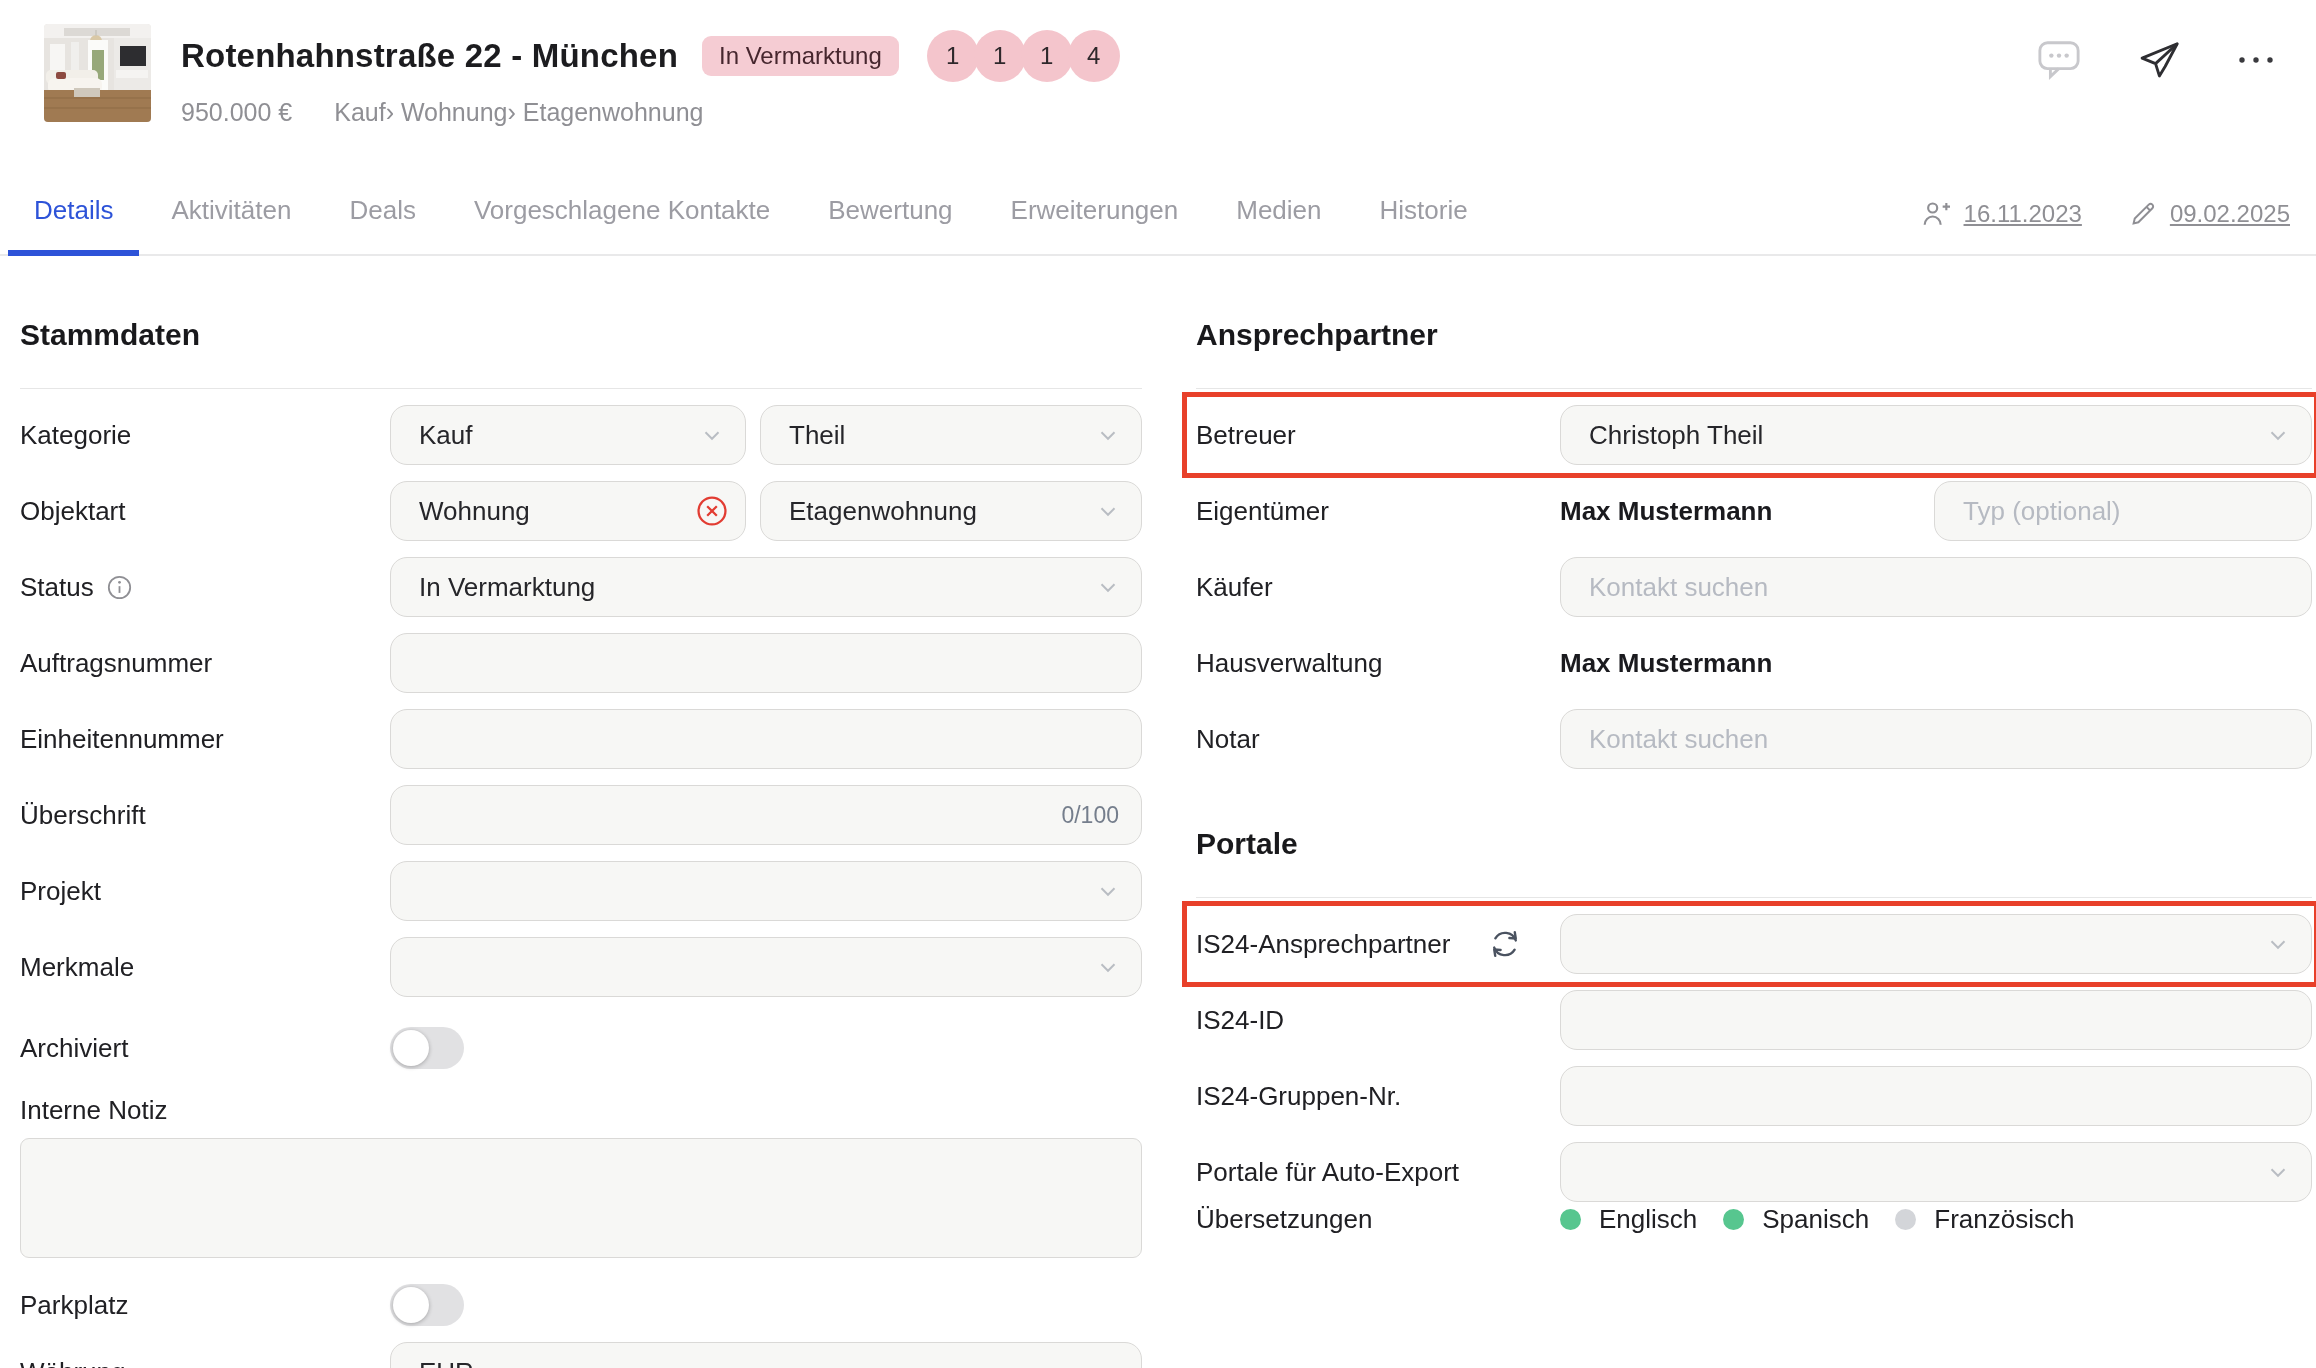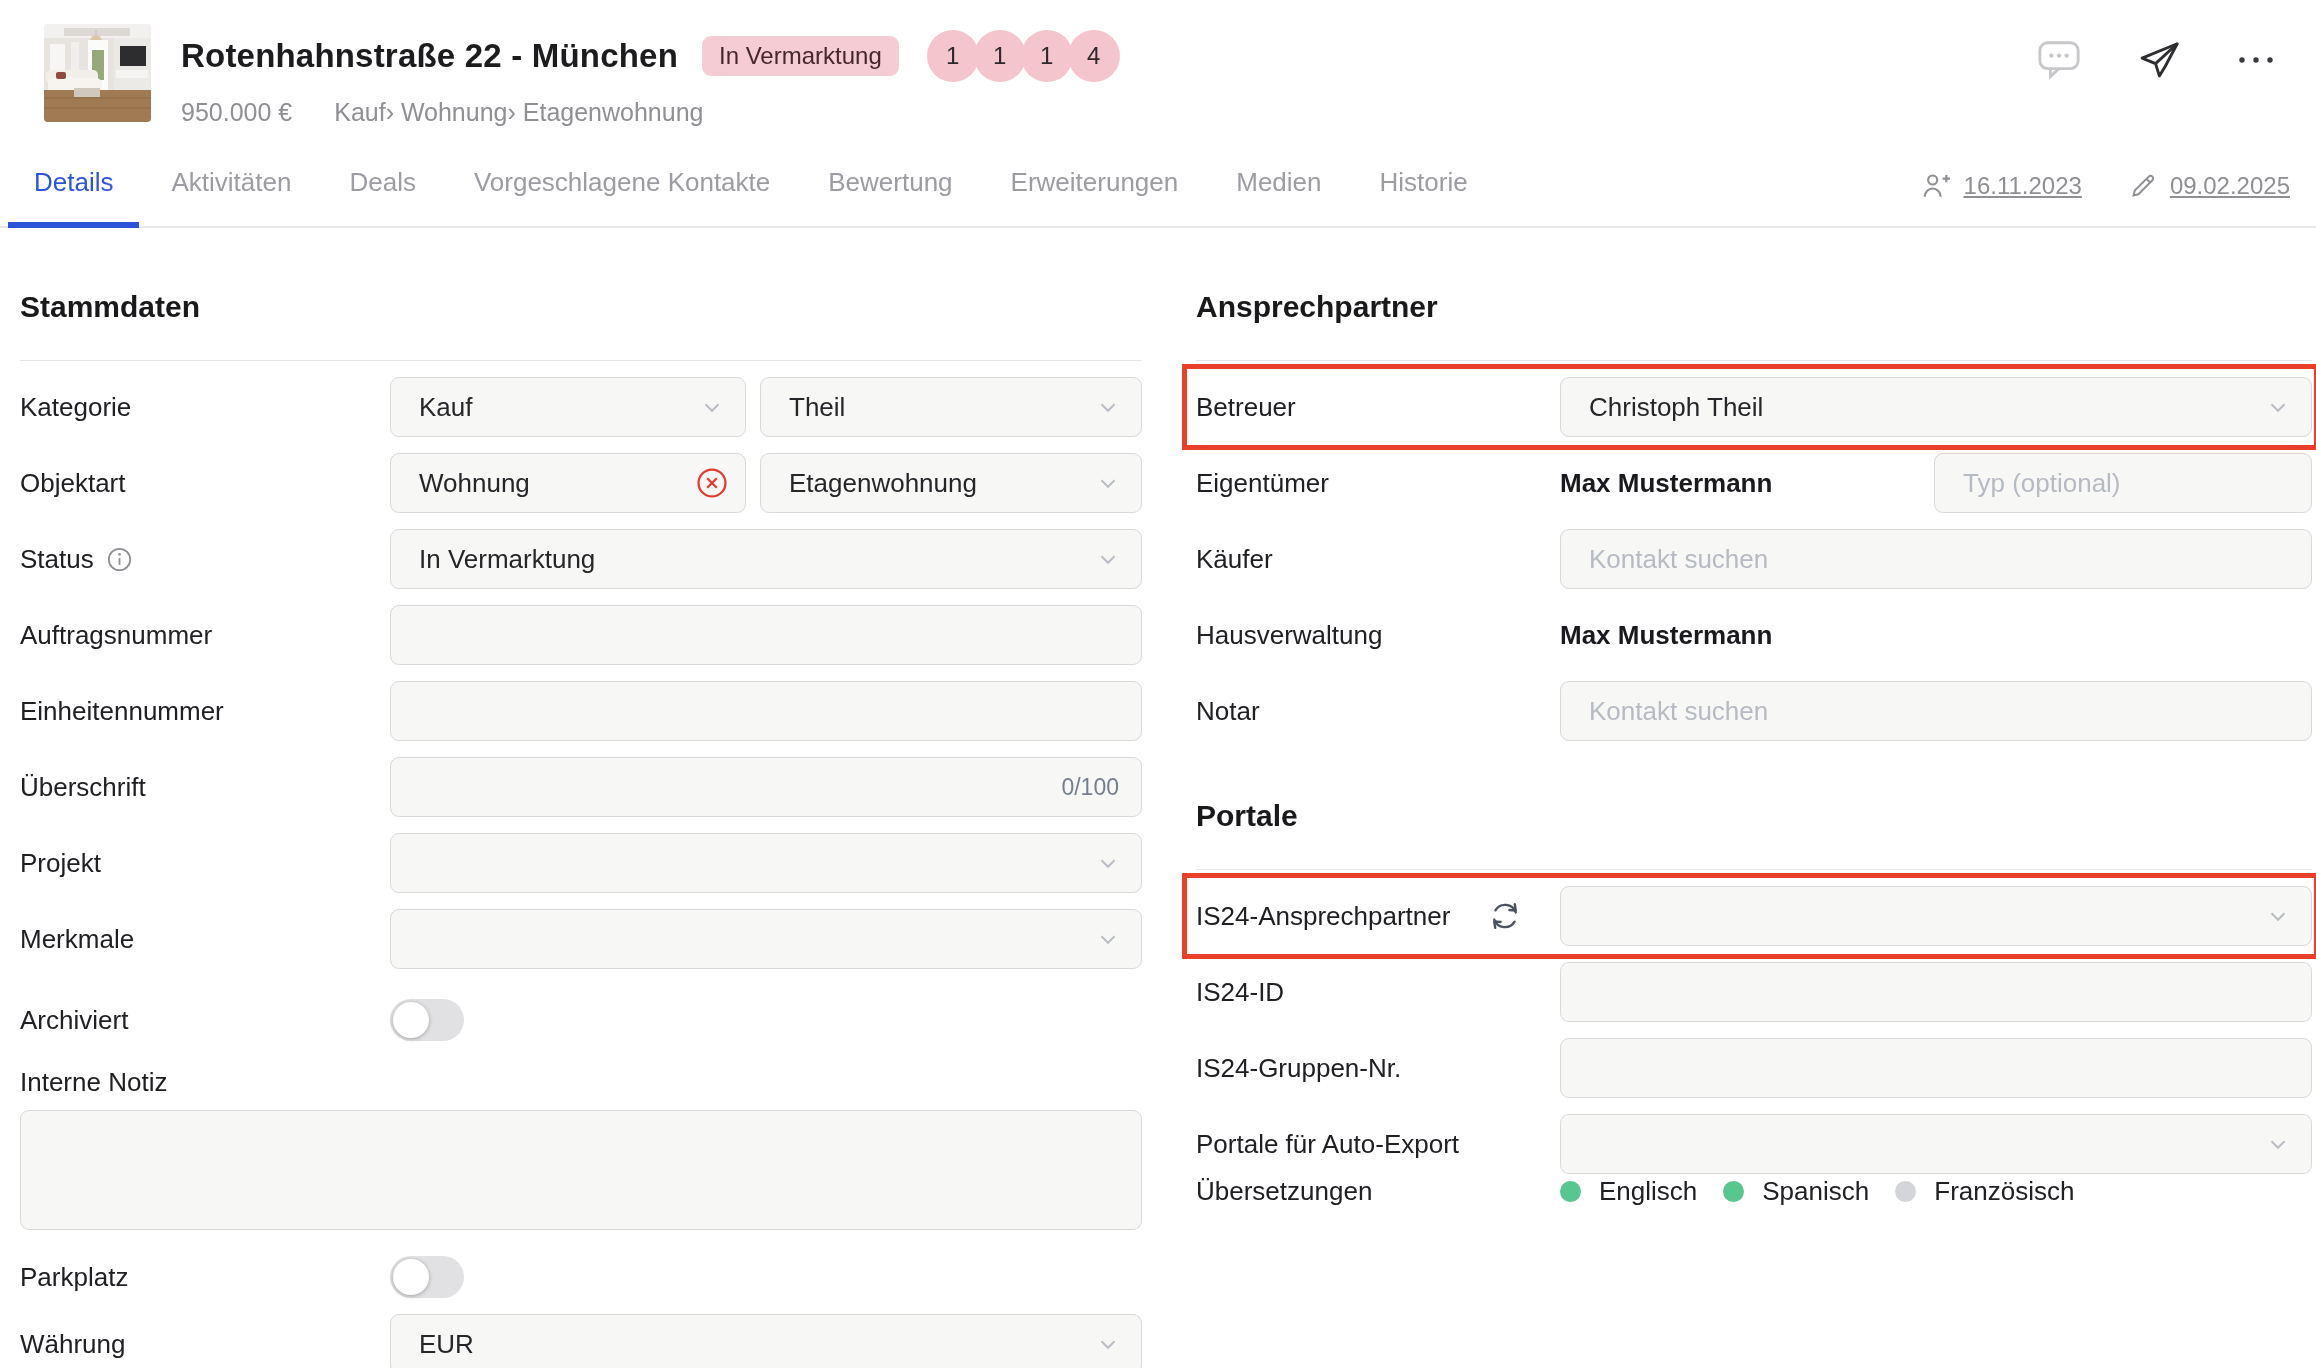--- a/index.html
+++ b/index.html
@@ -35,21 +35,21 @@
   .hicon { cursor:pointer; display:flex; align-items:center; height:44px; }
 
   
   .tabbar {
     display:flex; align-items:flex-end; margin-top:40px; padding:0 26px 0 34px;
     border-bottom:2px solid #e9e9ea;
   }
   .tabs { display:flex; gap:58px; }
   .tab {
     font-size:26px; color:#9c9ca3; padding-bottom:28px; position:relative;
-    cursor:pointer; white-space:nowrap;
+    cursor:pointer; white-space:nowrap;margin-top:28px;
   }
   .tab.active { color:#2d53d8; }
   .tab.active::after {
     content:""; position:absolute; left:-26px; right:-26px; bottom:-2px; height:6px;
     background:#2d53d8;
   }
   .tab-meta { margin-left:auto; display:flex; gap:46px; align-items:center; padding-bottom:24px; }
   .meta-item { display:flex; align-items:center; gap:12px; font-size:24px; color:#8f8f94;text-decoration:underline; }
 
   
@@ -62,21 +62,21 @@
   .sec-title.later { margin-top:58px; }
 
   .rows { margin-top:0; }
   .frow { display:flex; align-items:center; margin-top:16px; min-height:60px; position:relative; }
   .flabel { flex:none; font-size:26px; color:#202024; display:flex; align-items:center; }
   .col-left  .flabel { width:370px; }
   .col-right .flabel { width:364px; padding-right:20px; }
   .fctrl { flex:1; display:flex; align-items:center; gap:14px; min-width:0; }
 
   .box {
-    height:60px; background:#f7f7f5; border:1px solid #dad9d7; border-radius:9px;
+    height:60px; background:#f7f7f5; border:1px solid #dad9d7; border-radius:17px;
     display:flex; align-items:center; padding:0 28px; font-size:26px; color:#26262a;
     position:relative; width:100%;
   }
   .box.w1 { width:356px; flex:none; }
   .box.select { padding-right:70px; cursor:pointer; }
   .chev { position:absolute; right:20px; top:50%; transform:translateY(-50%); }
   input.box, textarea.box { outline:none; font-family:"Liberation Sans", sans-serif; }
   input.box::placeholder, textarea.box::placeholder { color:#b6bac2; }
   .counter { position:absolute; right:22px; font-size:23px; color:#757e8c; }
   .clear-ic { position:absolute; right:16px; top:50%; transform:translateY(-50%); cursor:pointer; display:flex; }

